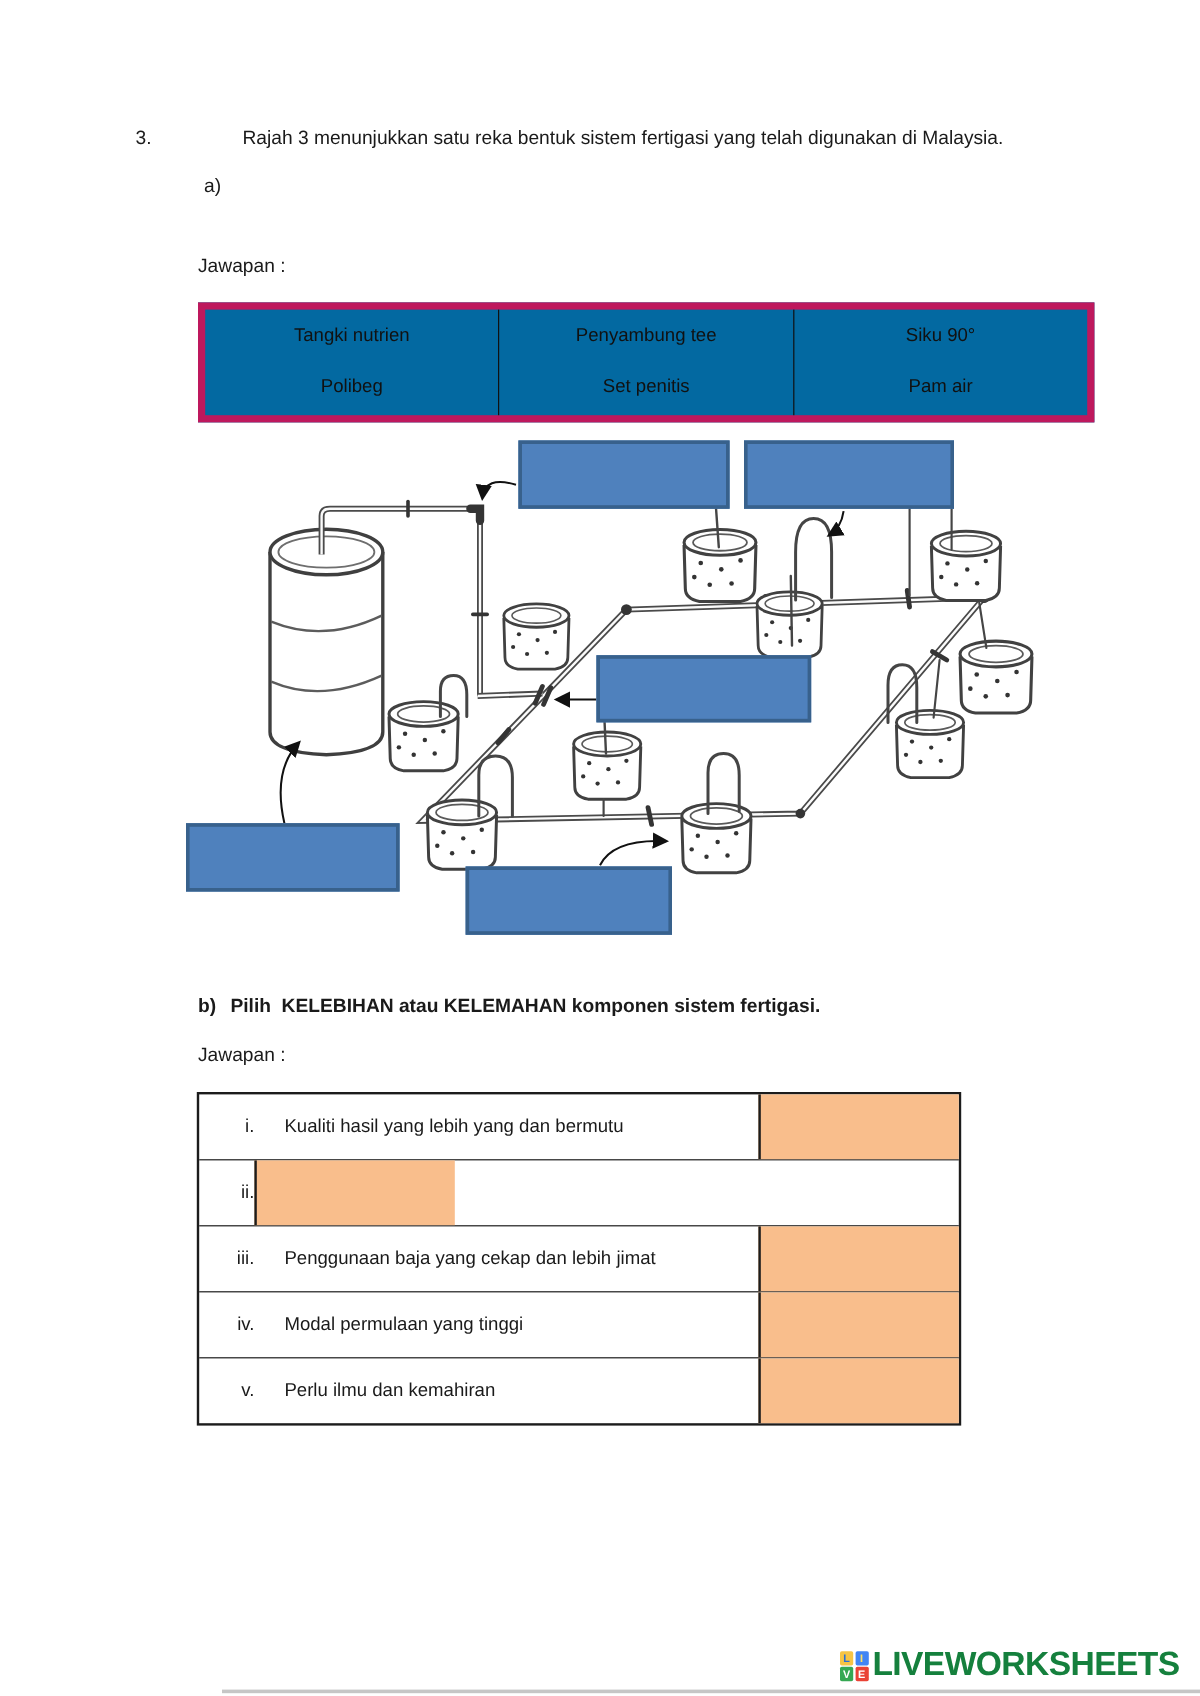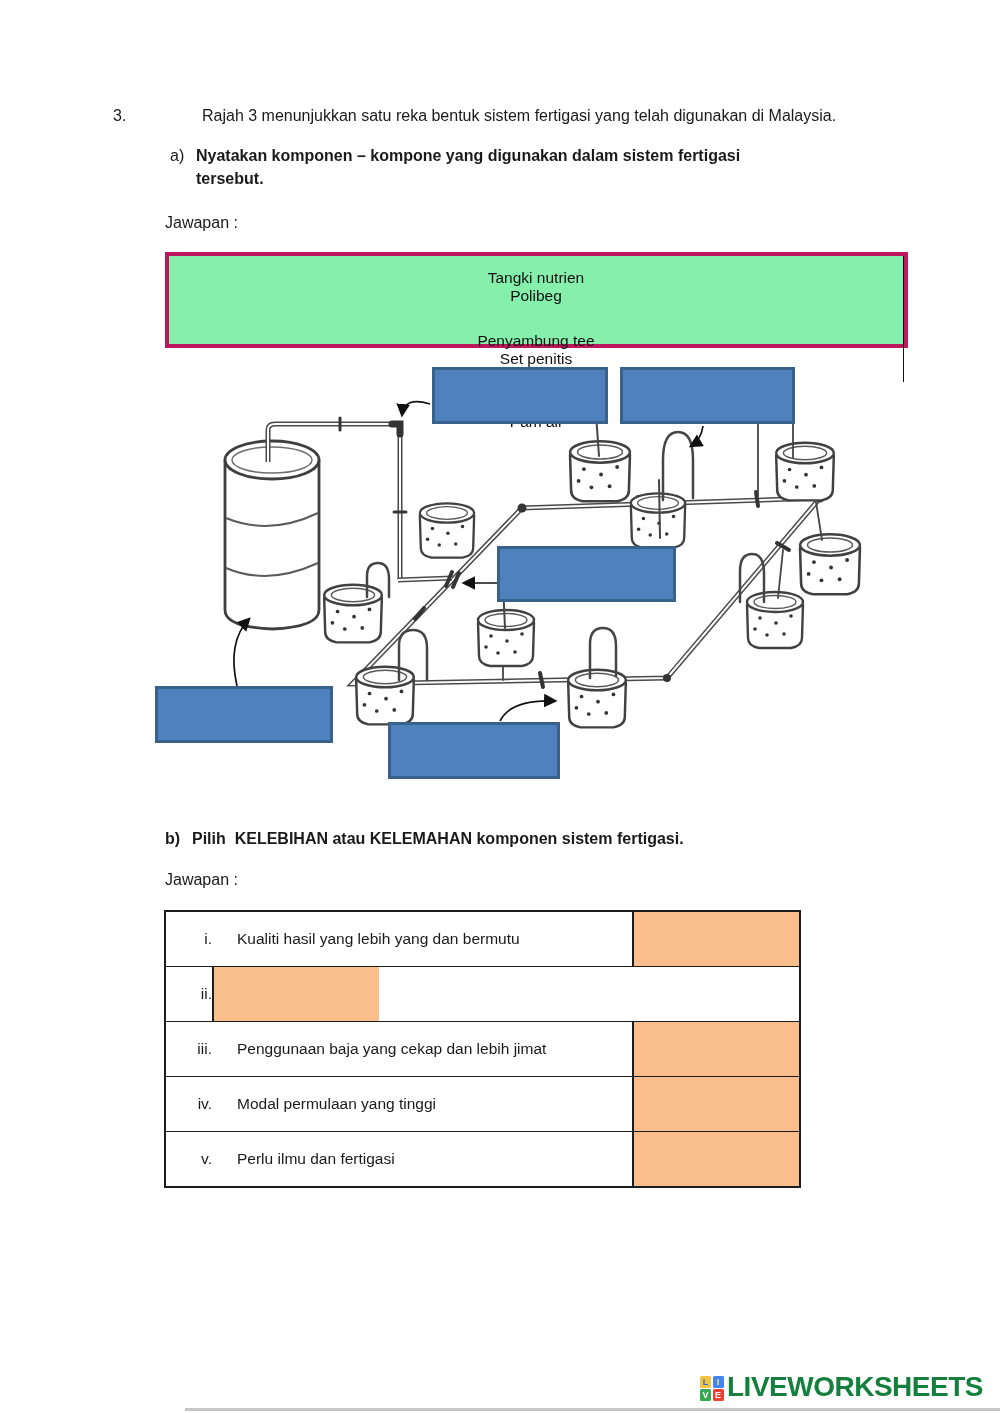--- a/index.html
+++ b/index.html
@@ -3,21 +3,21 @@
 <meta charset="utf-8">
 <style>
   html,body{margin:0;padding:0;background:#fff;}
   .page{position:relative;width:1000px;height:1413px;background:#ffffff;overflow:hidden;
         font-family:"Liberation Sans", sans-serif;color:#1a1a1a;}
   .abs{position:absolute;}
   .qtext{font-size:16px;line-height:23px;}
   .bold{font-weight:700;}
   
   .word-bank{position:absolute;left:165px;top:252px;width:735px;height:88px;
-             display:flex;border:4px solid #be185d;background:#86efac;flex-direction:column;}
+             display:flex;border:6px solid #be185d;background:#0369a1;}
   .word-bank .col{flex:1;border-right:1.5px solid #111;display:flex;flex-direction:column;
                   justify-content:space-between;padding:13px 4px 14px;box-sizing:border-box;}
   .word-bank .col:last-child{border-right:none;}
   .word-bank .word{display:block;text-align:center;font-size:15.5px;color:#111;cursor:grab;}
   
   .diagram{position:absolute;left:0;top:360px;width:1000px;height:440px;}
   .diagram svg{position:absolute;left:0;top:0;}
   .dropbox{position:absolute;background:#4f81bd;border:3px solid #38618c;box-sizing:border-box;}
   
   .tbl-b{position:absolute;left:164px;top:910px;width:633px;border:2px solid #1c1c1c;}
@@ -42,24 +42,20 @@
 </style>
 </head>
 <body>
 
 <div class="page">
 
   <div class="abs qtext" style="left:113px;top:104px;">3.</div>
   <div class="abs qtext" style="left:166px;top:104px;width:800px;margin-left:36px;">Rajah 3 menunjukkan satu reka bentuk sistem fertigasi yang telah digunakan di Malaysia.</div>
 
   <div class="abs qtext" style="left:170px;top:144px;">a)</div>
-  <div class="abs qtext bold" style="left:196px;top:144px;width:660px;">
-    <span style="display:block">Nyatakan komponen – kompone yang digunakan dalam sistem fertigasi</span>
-    <span style="display:block">tersebut.</span>
-  </div>
   <div class="abs qtext" style="left:165px;top:211px;">Jawapan :</div>
 
   <div class="word-bank">
     <div class="col">
       <span class="word">Tangki nutrien</span>
       <span class="word">Polibeg</span>
     </div>
     <div class="col">
       <span class="word">Penyambung tee</span>
       <span class="word">Set penitis</span>
@@ -191,21 +187,21 @@
       <span class="txt">Penggunaan baja yang cekap dan lebih jimat</span>
       <div class="ans"></div>
     </div>
     <div class="row">
       <span class="num">iv.</span>
       <span class="txt">Modal permulaan yang tinggi</span>
       <div class="ans"></div>
     </div>
     <div class="row">
       <span class="num">v.</span>
-      <span class="txt">Perlu ilmu dan fertigasi</span>
+      <span class="txt">Perlu ilmu dan kemahiran</span>
       <div class="ans"></div>
     </div>
   </div>
 
   <div class="brand">
     <div class="tilegrid">
       <span class="tile l">L</span>
       <span class="tile i">I</span>
       <span class="tile v">V</span>
       <span class="tile e">E</span>

